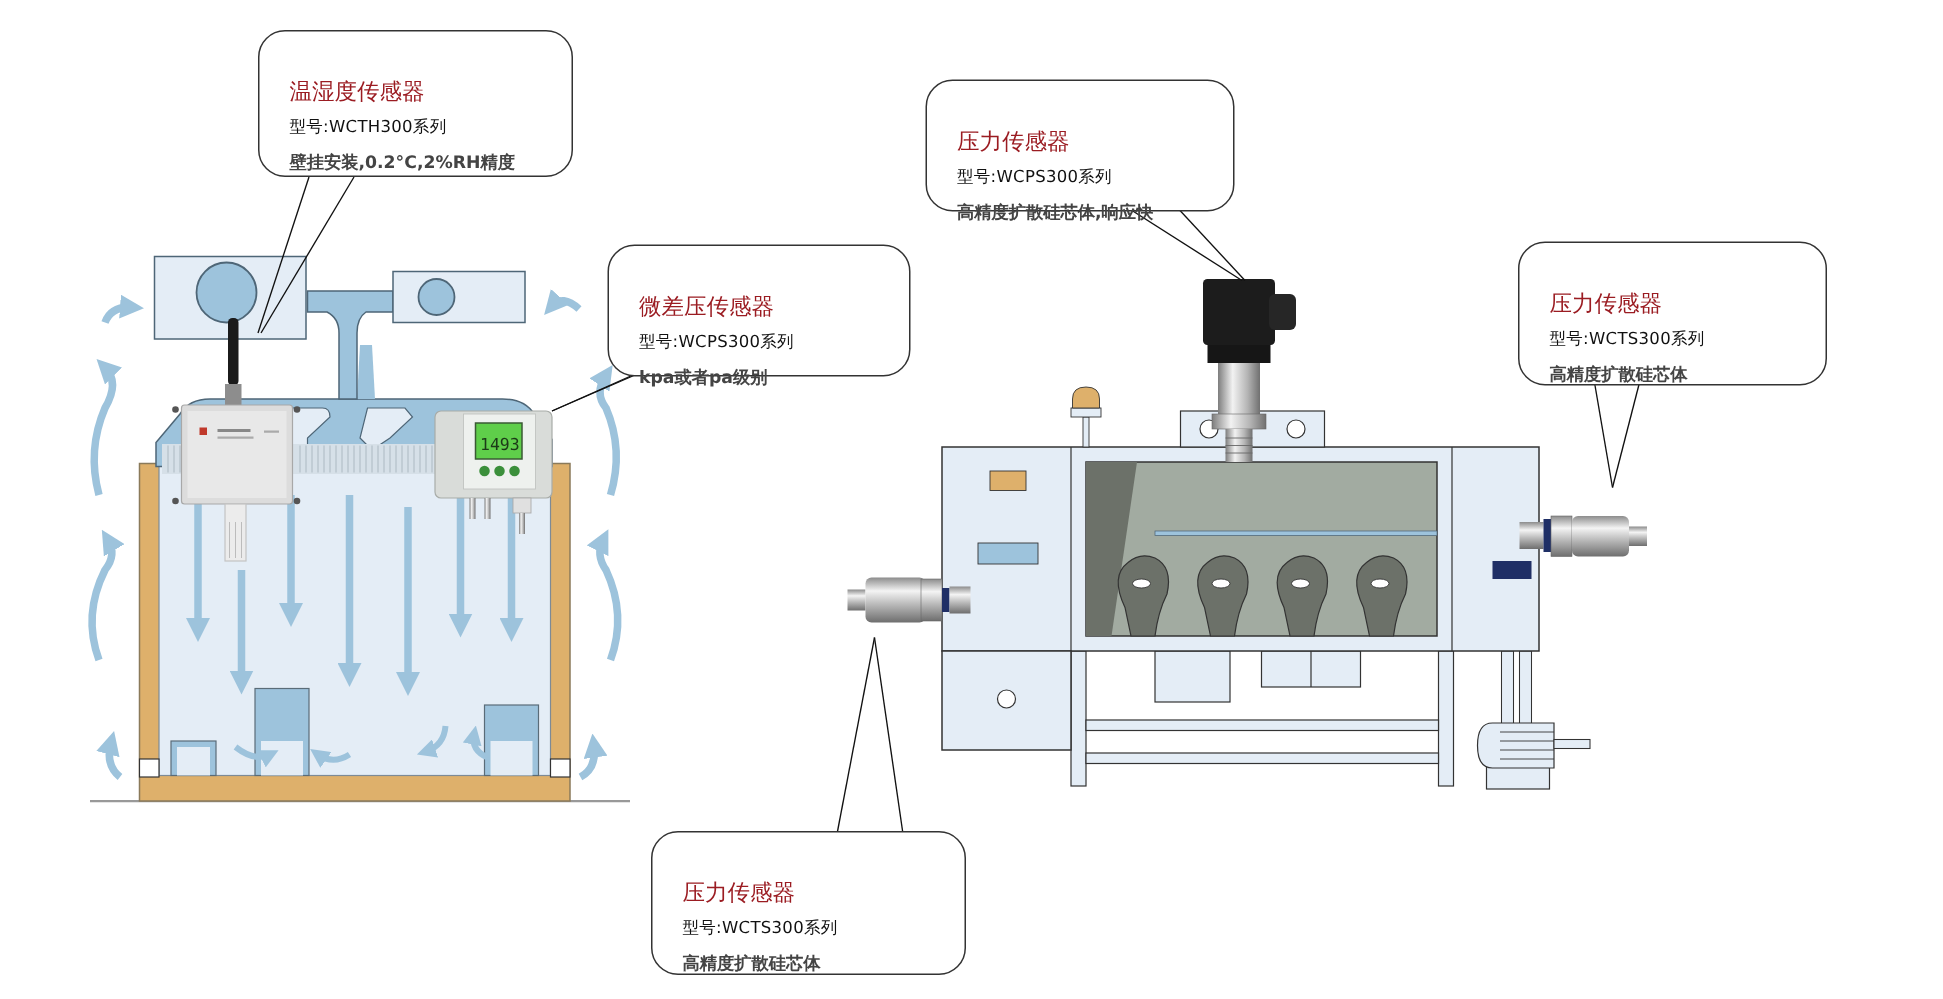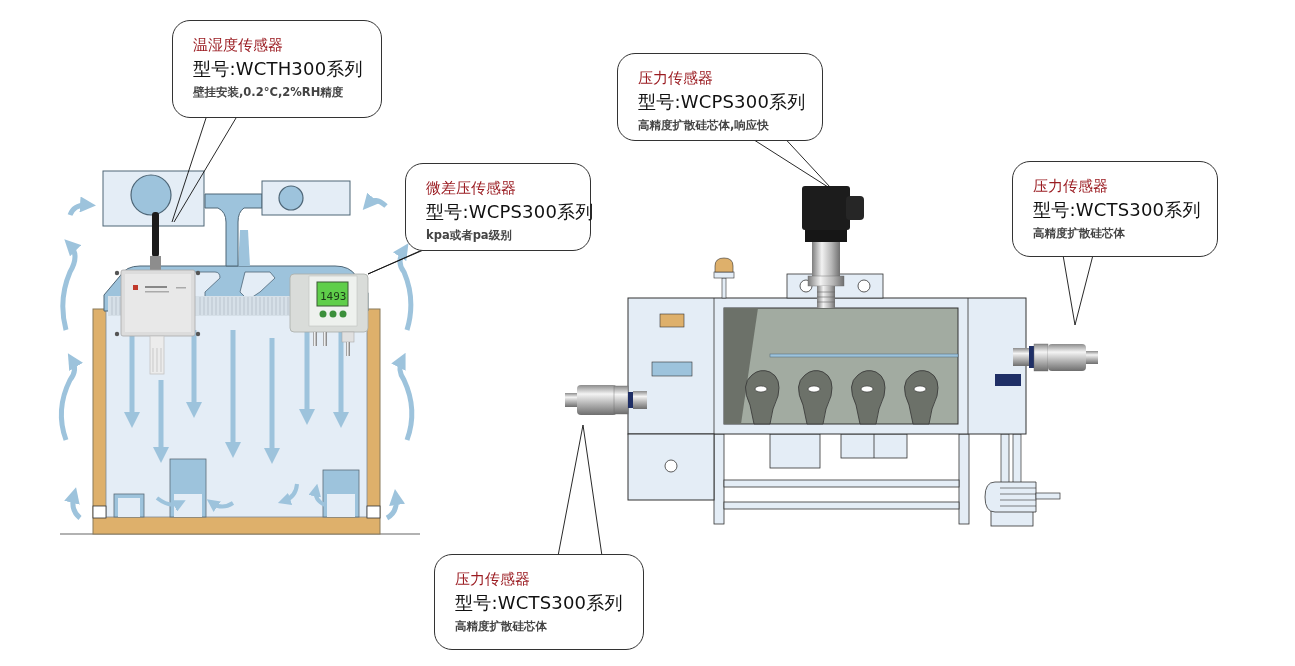--- a/index.html
+++ b/index.html
@@ -1,22 +1,22 @@
 <!DOCTYPE html>
 <html><head>
   <meta charset="utf-8">
   <style>
     html, body { margin:0; padding:0; background:#ffffff; }
     body { width:1295px; height:666px; position:relative; overflow:hidden;
            font-family: "DejaVu Sans", "Liberation Sans", sans-serif; }
     #scene { position:absolute; left:0; top:0; }
     .callout { position:absolute; box-sizing:border-box; border:1.3px solid #333;
-               border-radius:18px; background:#fff; padding:14px 0 0 20px; }
+               border-radius:18px; background:#fff; padding:30px 0 0 20px; }
     .callout .ct { color:#9b1c22; font-size:15px; line-height:20px; white-space:nowrap; }
-    .callout .cm { color:#111; font-size:18px; line-height:22px; margin-top:3px; white-space:nowrap; letter-spacing:0.2px; }
+    .callout .cm { color:#111; font-size:11px; line-height:22px; margin-top:3px; white-space:nowrap; letter-spacing:0.2px; }
     .callout .cd { color:#444; font-size:11.5px; line-height:16px; margin-top:4px; white-space:nowrap;font-weight:bold; }
   </style>
 </head>
 <body>
 
 <svg id="scene" width="1295" height="666" viewBox="0 0 1295 666">
   <defs>
     <linearGradient id="steel" x1="0" y1="0" x2="0" y2="1">
       <stop offset="0" stop-color="#8c8c8c"></stop>
       <stop offset="0.3" stop-color="#f4f4f4"></stop>
@@ -266,21 +266,21 @@
     </g>
   </g>
 </svg>
 
 <div class="callout" style="left:172px; top:20px; width:210px; height:98px;">
   <div class="ct">温湿度传感器</div>
   <div class="cm">型号:WCTH300系列</div>
   <div class="cd">壁挂安装,0.2°C,2%RH精度</div>
 </div>
 
-<div class="callout" style="left:405px; top:163px; width:186px; height:88px;">
+<div class="callout" style="left:405px; top:163px; width:202px; height:88px;">
   <div class="ct">微差压传感器</div>
   <div class="cm">型号:WCPS300系列</div>
   <div class="cd">kpa或者pa级别</div>
 </div>
 
 <div class="callout" style="left:617px; top:53px; width:206px; height:88px;">
   <div class="ct">压力传感器</div>
   <div class="cm">型号:WCPS300系列</div>
   <div class="cd">高精度扩散硅芯体,响应快</div>
 </div>

